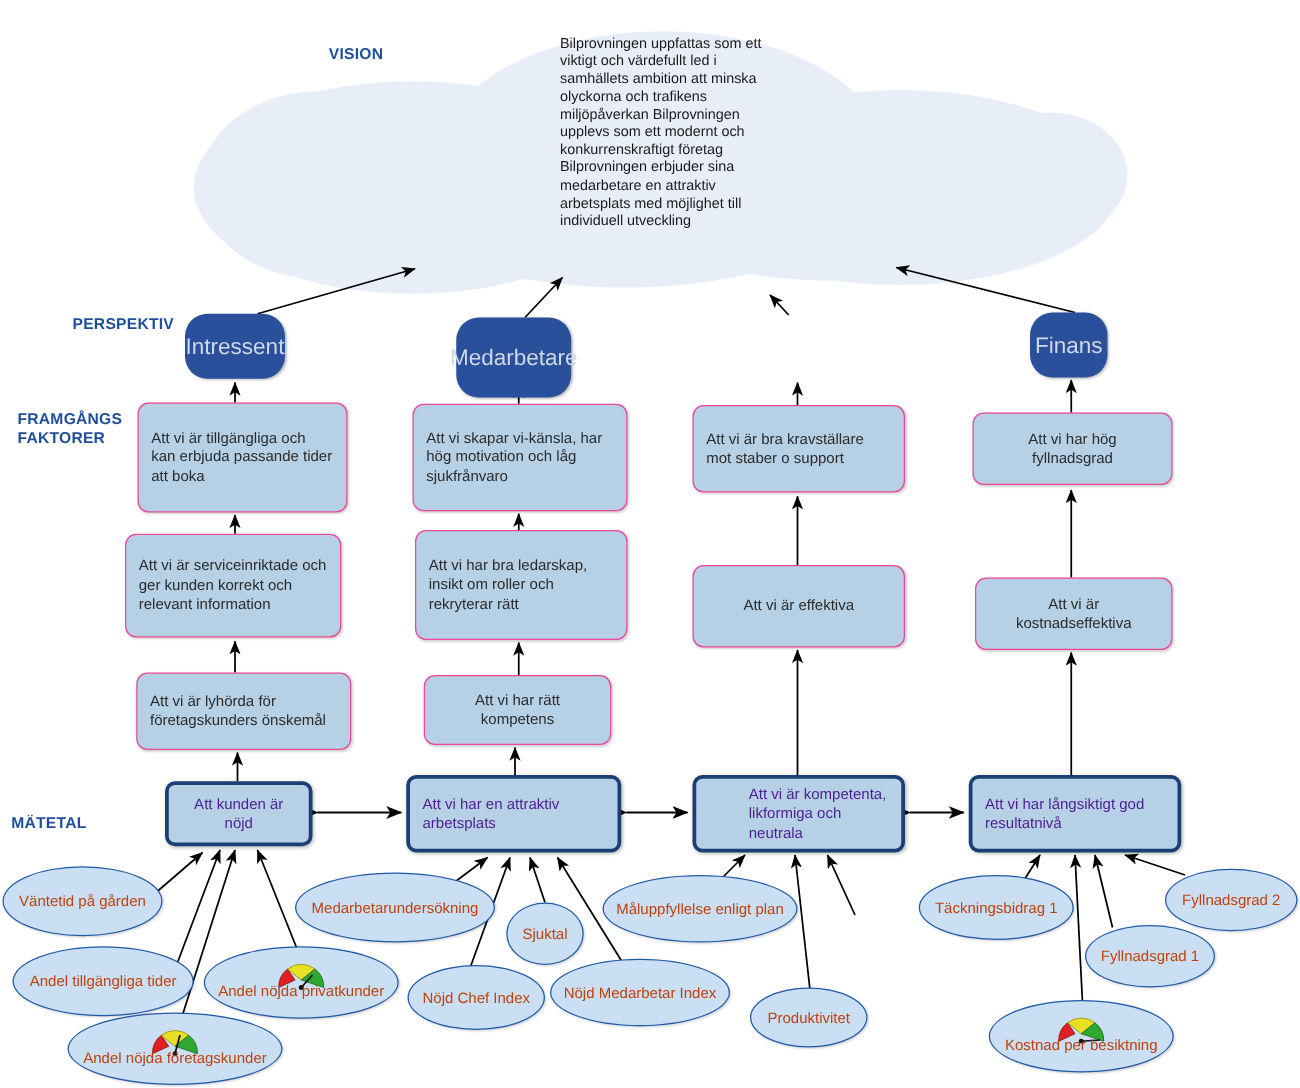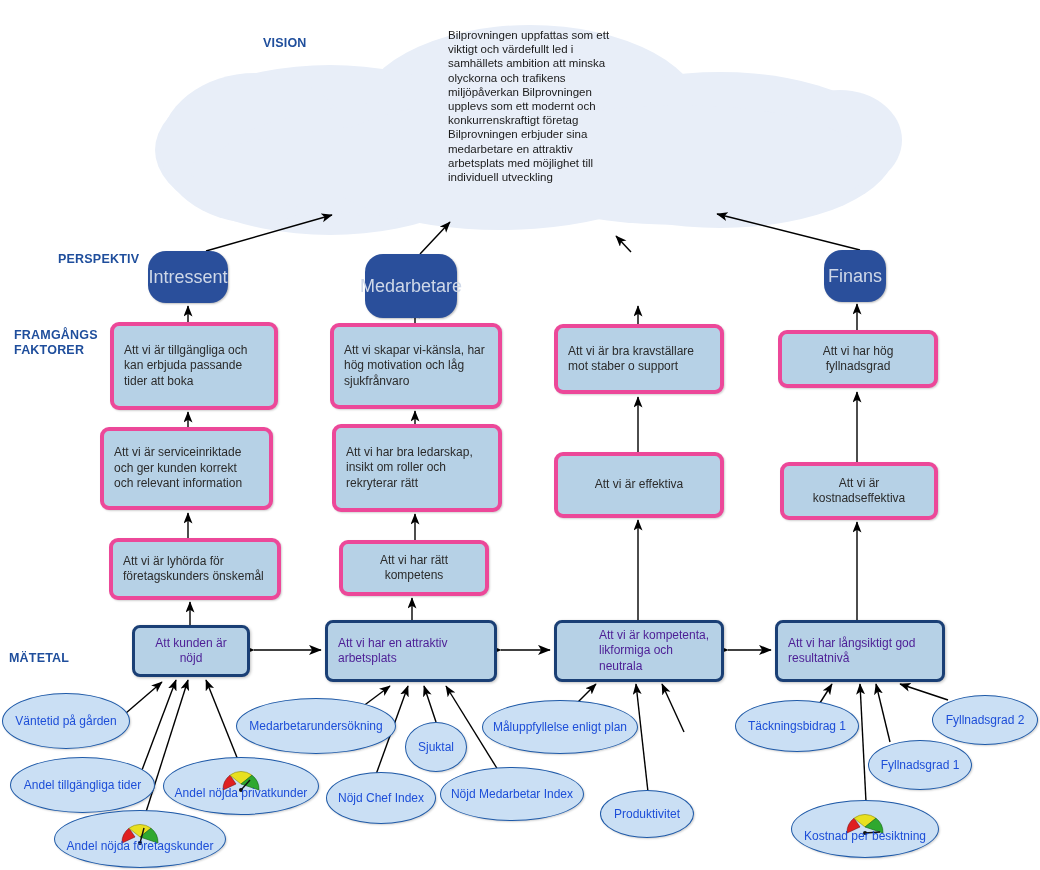--- a/index.html
+++ b/index.html
@@ -60,21 +60,21 @@
     display: flex;
     align-items: center;
     justify-content: center;
     text-align: center;
     box-shadow: 1px 1px 2px rgba(0,0,0,0.25);
   }
 
   .factor-box {
     position: absolute;
     background: #b6d1e6;
-    border: 4px solid #ec4899;
+    border: 1px solid #ec4899;
     border-radius: 9px;
     color: #2b2b2b;
     font-size: 12px;
     line-height: 15.5px;
     padding: 0 10px;
     display: flex;
     align-items: center;
     box-sizing: border-box;
     box-shadow: 1px 1px 2px rgba(0,0,0,0.18);
   }
@@ -94,21 +94,21 @@
     box-sizing: border-box;
     box-shadow: 1px 1px 3px rgba(0,0,0,0.25);
   }
   .kpi-box.center { justify-content: center; text-align: center; }
 
   .ellipse {
     position: absolute;
     background: #cadff4;
     border: 1.6px solid #1f5aa8;
     border-radius: 50%;
-    color: #1d4ed8;
+    color: #c2410c;
     font-size: 12px;
     display: flex;
     align-items: center;
     justify-content: center;
     text-align: center;
     box-sizing: border-box;
     box-shadow: 1px 1px 2px rgba(0,0,0,0.18);
   }
   .ellipse .lbl { position: relative; z-index: 2; padding: 0 6px; }
   .ellipse.has-gauge .lbl { margin-top: 14px; }

